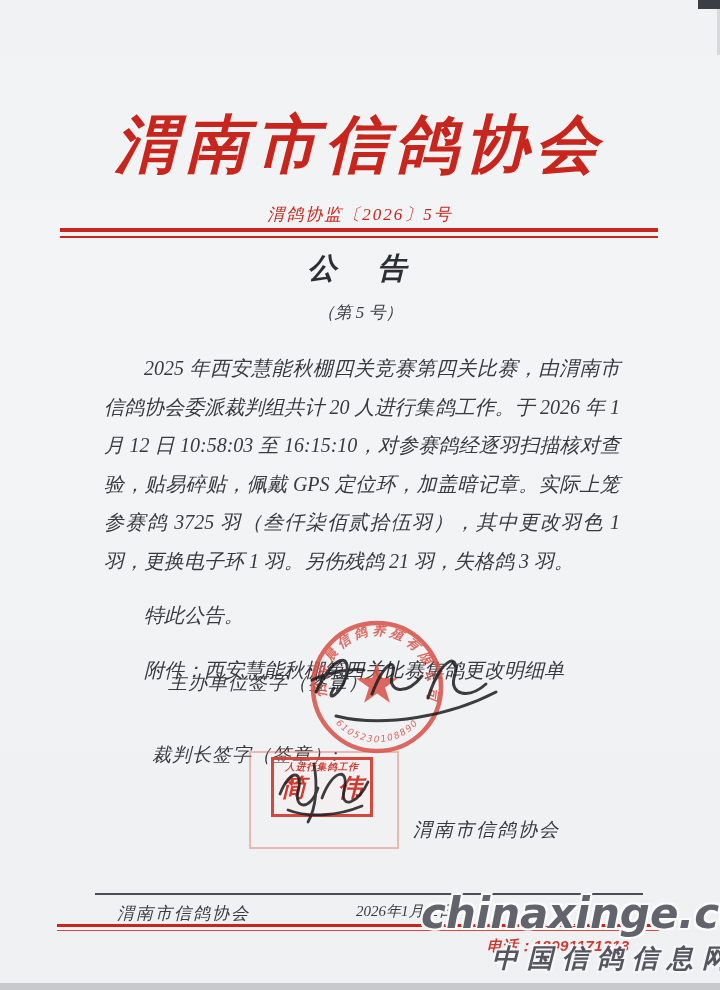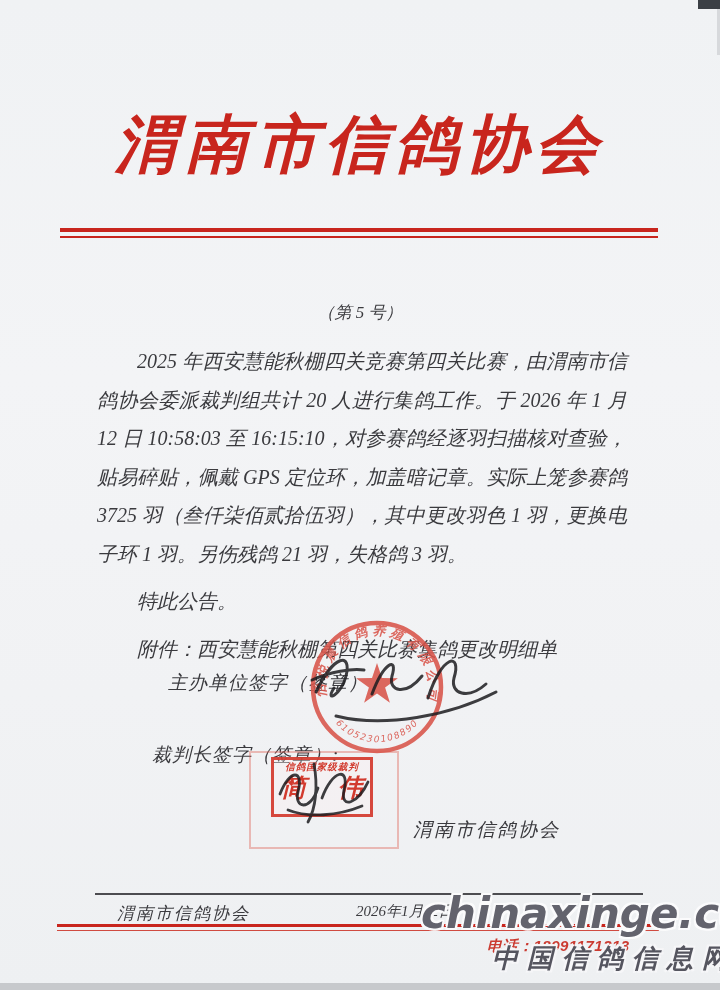--- a/index.html
+++ b/index.html
@@ -19,21 +19,21 @@
   }
   .doc-number{top:203px;font-size:17px;color:#c8251d;letter-spacing:2px;}
   .rule-thick{top:228px;left:60px;width:598px;height:4px;background:#c8251d;}
   .rule-thin{top:236px;left:60px;width:598px;height:2px;background:#c8251d;}
   .heading{top:249px;font-size:29px;font-weight:bold;color:#2e2e32;letter-spacing:6px;}
   .issue-no{top:301px;font-size:17px;color:#3a3a3e;}
   .body-text{
     top:333px;left:88px;width:548px;
     font-size:20px;line-height:38.5px;text-align:justify;color:#3a3a3e;
   }
-  .body-text p{margin:9px;text-indent:2em;}
+  .body-text p{margin:16px;text-indent:2em;}
   .sig-label{font-size:19px;color:#3a3a3e;letter-spacing:1px;}
   .round-stamp{left:302px;top:612px;width:150px;height:150px;opacity:.88;}
   .signature1{left:300px;top:632px;width:215px;height:110px;}
   .rect-stamp-outer{
     left:249px;top:751px;width:146px;height:94px;
     border:2px solid rgba(221,92,80,.38);
   }
   .rect-stamp{
     left:271px;top:757px;width:102px;height:60px;
     border:3px solid rgba(211,58,46,.92);
@@ -77,23 +77,25 @@
 </head>
 <body>
 
 <div class="page">
 
   <div class="abs corner-dark"></div>
   <div class="abs edge-right"></div>
   <div class="abs scan-bottom"></div>
 
   <div class="abs center org-title">渭南市信鸽协会</div>
+  <div class="abs center doc-number">渭鸽协监〔2026〕5号</div>
   <div class="abs rule-thick"></div>
   <div class="abs rule-thin"></div>
 
+  <div class="abs center heading">公　告</div>
   <div class="abs center issue-no">（第 5 号）</div>
 
   <div class="abs body-text">
     <p>2025 年西安慧能秋棚四关竞赛第四关比赛，由渭南市信鸽协会委派裁判组共计 20 人进行集鸽工作。于 2026 年 1 月 12 日 10:58:03 至 16:15:10，对参赛鸽经逐羽扫描核对查验，贴易碎贴，佩戴 GPS 定位环，加盖暗记章。实际上笼参赛鸽 3725 羽（叁仟柒佰贰拾伍羽），其中更改羽色 1 羽，更换电子环 1 羽。另伤残鸽 21 羽，失格鸽 3 羽。</p>
     <p>特此公告。</p>
     <p>附件：西安慧能秋棚第四关比赛集鸽更改明细单</p>
   </div>
 
   <div class="abs sig-label" style="left:168px;top:670px;">主办单位签字（签章）</div>
 
@@ -119,21 +121,21 @@
       <path d="M72,62 C84,30 98,24 92,44 C88,60 106,64 122,44"></path>
       <path d="M128,66 C142,22 162,20 154,46 C150,62 168,68 186,52"></path>
       <path d="M36,84 C84,96 150,84 196,60"></path>
     </g>
   </svg>
 
   <div class="abs sig-label" style="left:152px;top:742px;">裁判长签字（签章）:</div>
 
   <div class="abs rect-stamp-outer"></div>
   <div class="abs rect-stamp">
-    <span class="small">信鸽国家级裁判</span>
+    <span class="small">人进行集鸽工作</span>
     <span class="big">
       <span>简</span>
       <span>伟</span>
     </span>
   </div>
 
   <svg class="abs signature2" viewBox="0 0 125 80">
     <g fill="none" stroke="#1d1d20" stroke-width="2.8" stroke-linecap="round" opacity="0.85">
       <path d="M22,42 C32,16 46,18 40,40 C36,56 52,60 60,36"></path>
       <path d="M64,46 C74,18 92,14 86,38 C82,58 100,52 110,30"></path>

